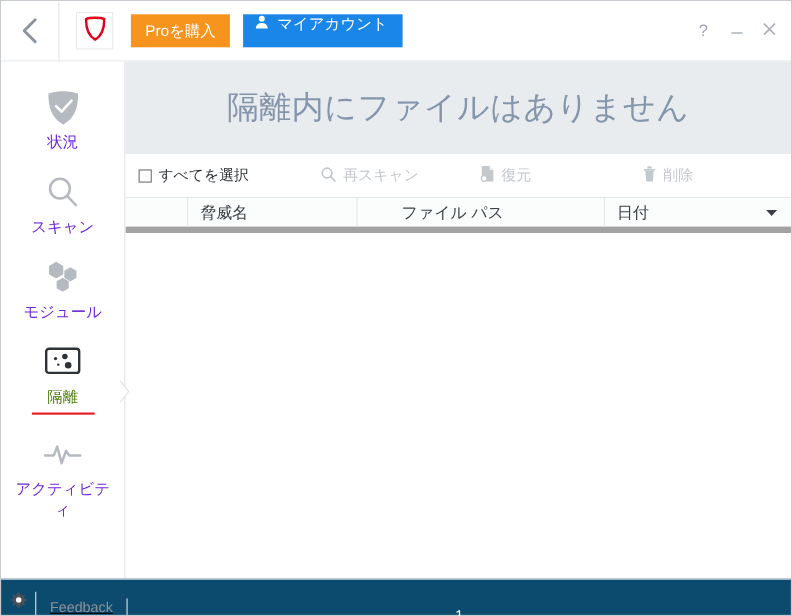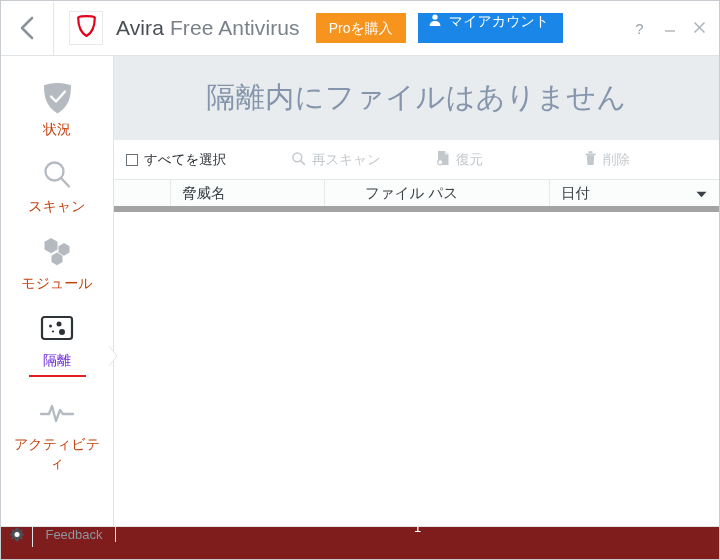--- a/index.html
+++ b/index.html
@@ -144,28 +144,28 @@
   }
   .nav-icon {
     height: 40px;
     display: flex;
     align-items: center;
     justify-content: center;
   }
   .nav-label {
     margin-top: 2px;
     font-size: 14px;
-    color: #c2410c;
+    color: #6d28d9;
     text-align: center;
     line-height: 19px;
     max-width: 98px;
     font-family: "Liberation Sans", "DejaVu Sans", sans-serif;
   }
   .nav-item.active .nav-label {
-    color: #6d28d9;
+    color: #4d7c0f;
   }
   .nav-underline {
     display: none;
     width: 57px;
     height: 2px;
     background: #e31e24;
     margin-top: 5px;
   }
   .nav-item.active .nav-underline {
     display: block;
@@ -268,24 +268,25 @@
     flex: 1;
     background: #ffffff;
     min-height: 0;
   }
 
   
   .statusbar {
     height: 32px;
     min-height: 32px;
     display: flex;
-    align-items: flex-start;
+    align-items: flex-end;
     border-top: 1px solid #dfe4e8;
-    background: #7f1d1d;
-    position: relative;
+    background: #0c4a6e;
+    position: relative;
+    text-decoration: underline;
   }
   .sb-gear {
     width: 31px;
     display: flex;
     align-items: center;
     justify-content: center;
     border-right: 1px solid #dfe4e8;
     cursor: pointer;
   }
   .sb-feedback {
@@ -335,21 +336,20 @@
     </div>
 
     <div class="logo-box">
       <span>
         <svg width="21" height="24" viewBox="0 0 21 24">
           <path d="M10.5 2.2 C6.6 2.2 3.2 2.9 2.2 3.4 C2.2 12 4.0 18.2 10.5 22.0 C17.0 18.2 18.8 12 18.8 3.4 C17.8 2.9 14.4 2.2 10.5 2.2 Z" fill="none" stroke="#e2001a" stroke-width="2.2" stroke-linejoin="round"></path>
         </svg>
       </span>
     </div>
 
-    <div class="brand"><span>Avira</span> <span class="b-light">Free Antivirus</span></div>
 
     <button class="pro-btn">Proを購入</button>
 
     <button class="acct-btn">
       <span>
         <svg width="14" height="14" viewBox="0 0 14 14">
           <circle cx="7" cy="4.1" r="2.7" fill="#ffffff"></circle>
           <path d="M1.6 13 C1.6 9.6 4.0 7.9 7 7.9 C10.0 7.9 12.4 9.6 12.4 13 Z" fill="#ffffff"></path>
         </svg>
       </span>

